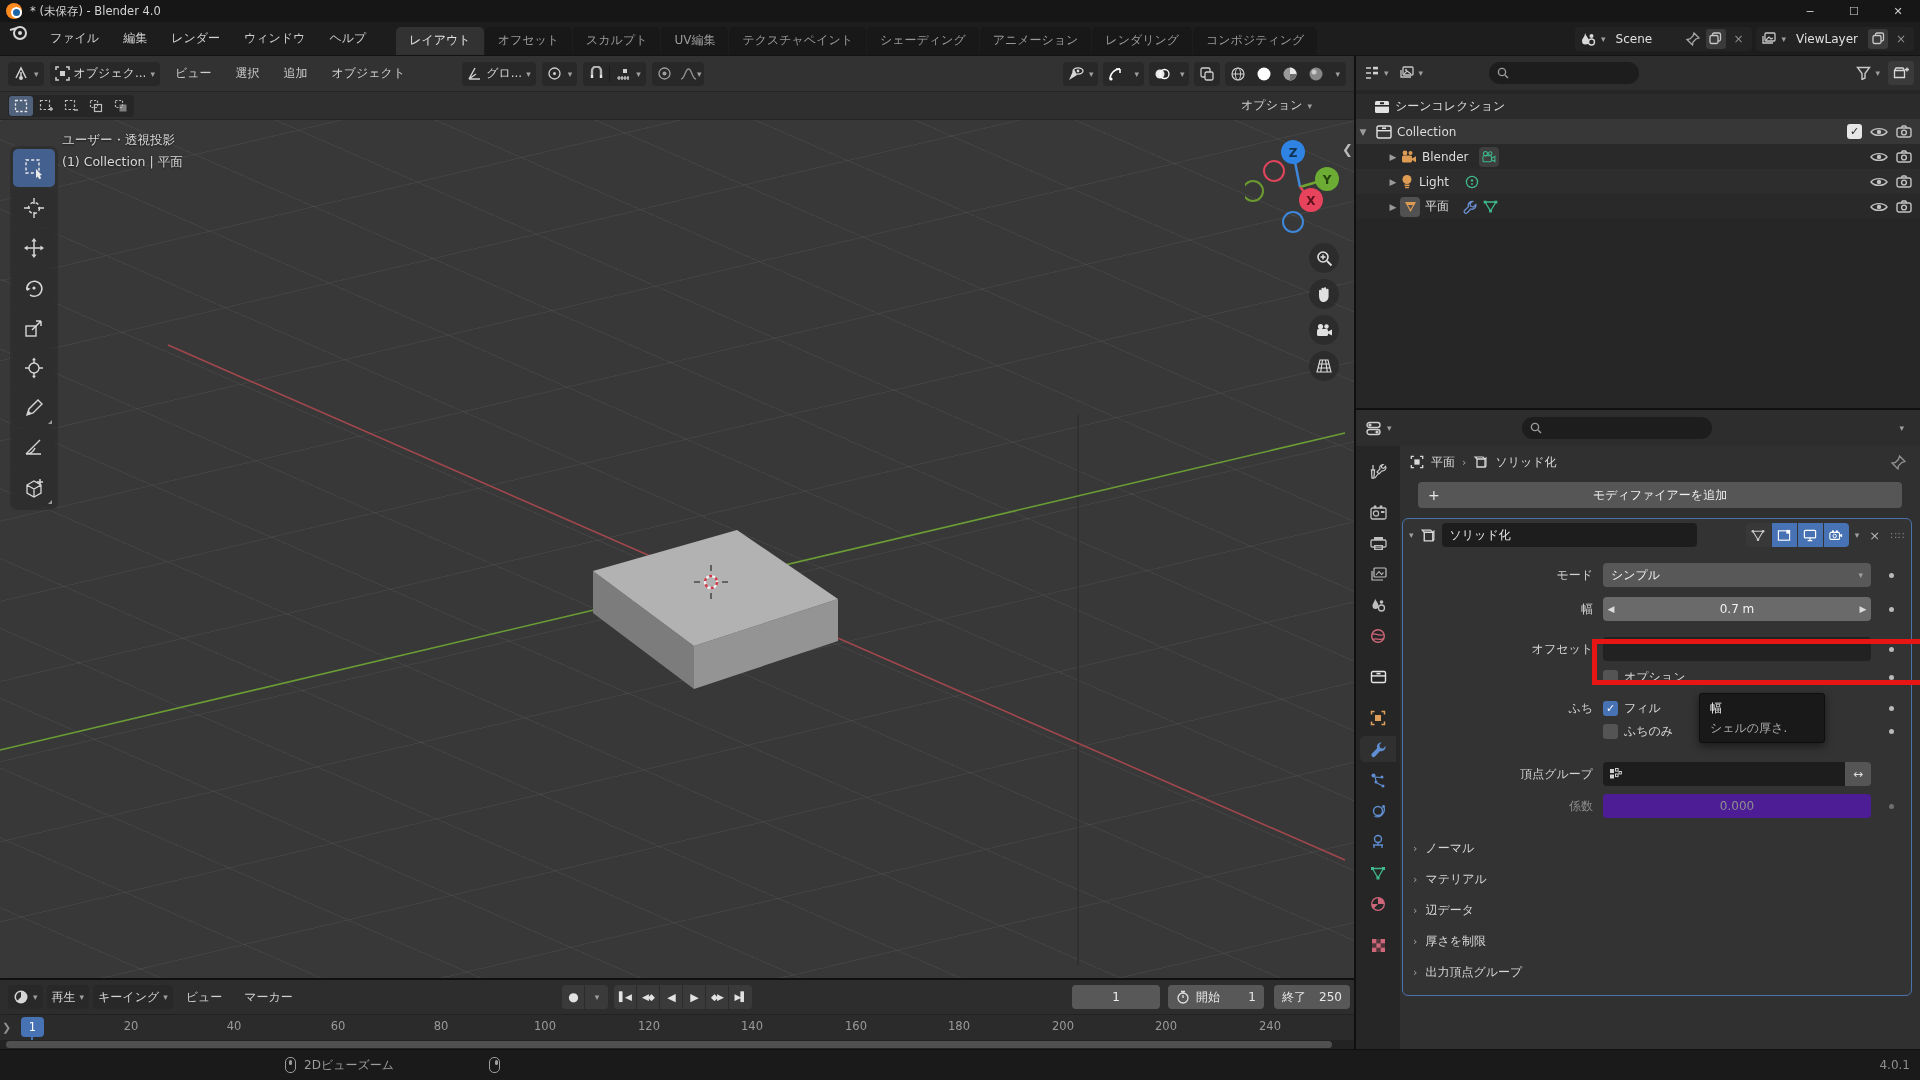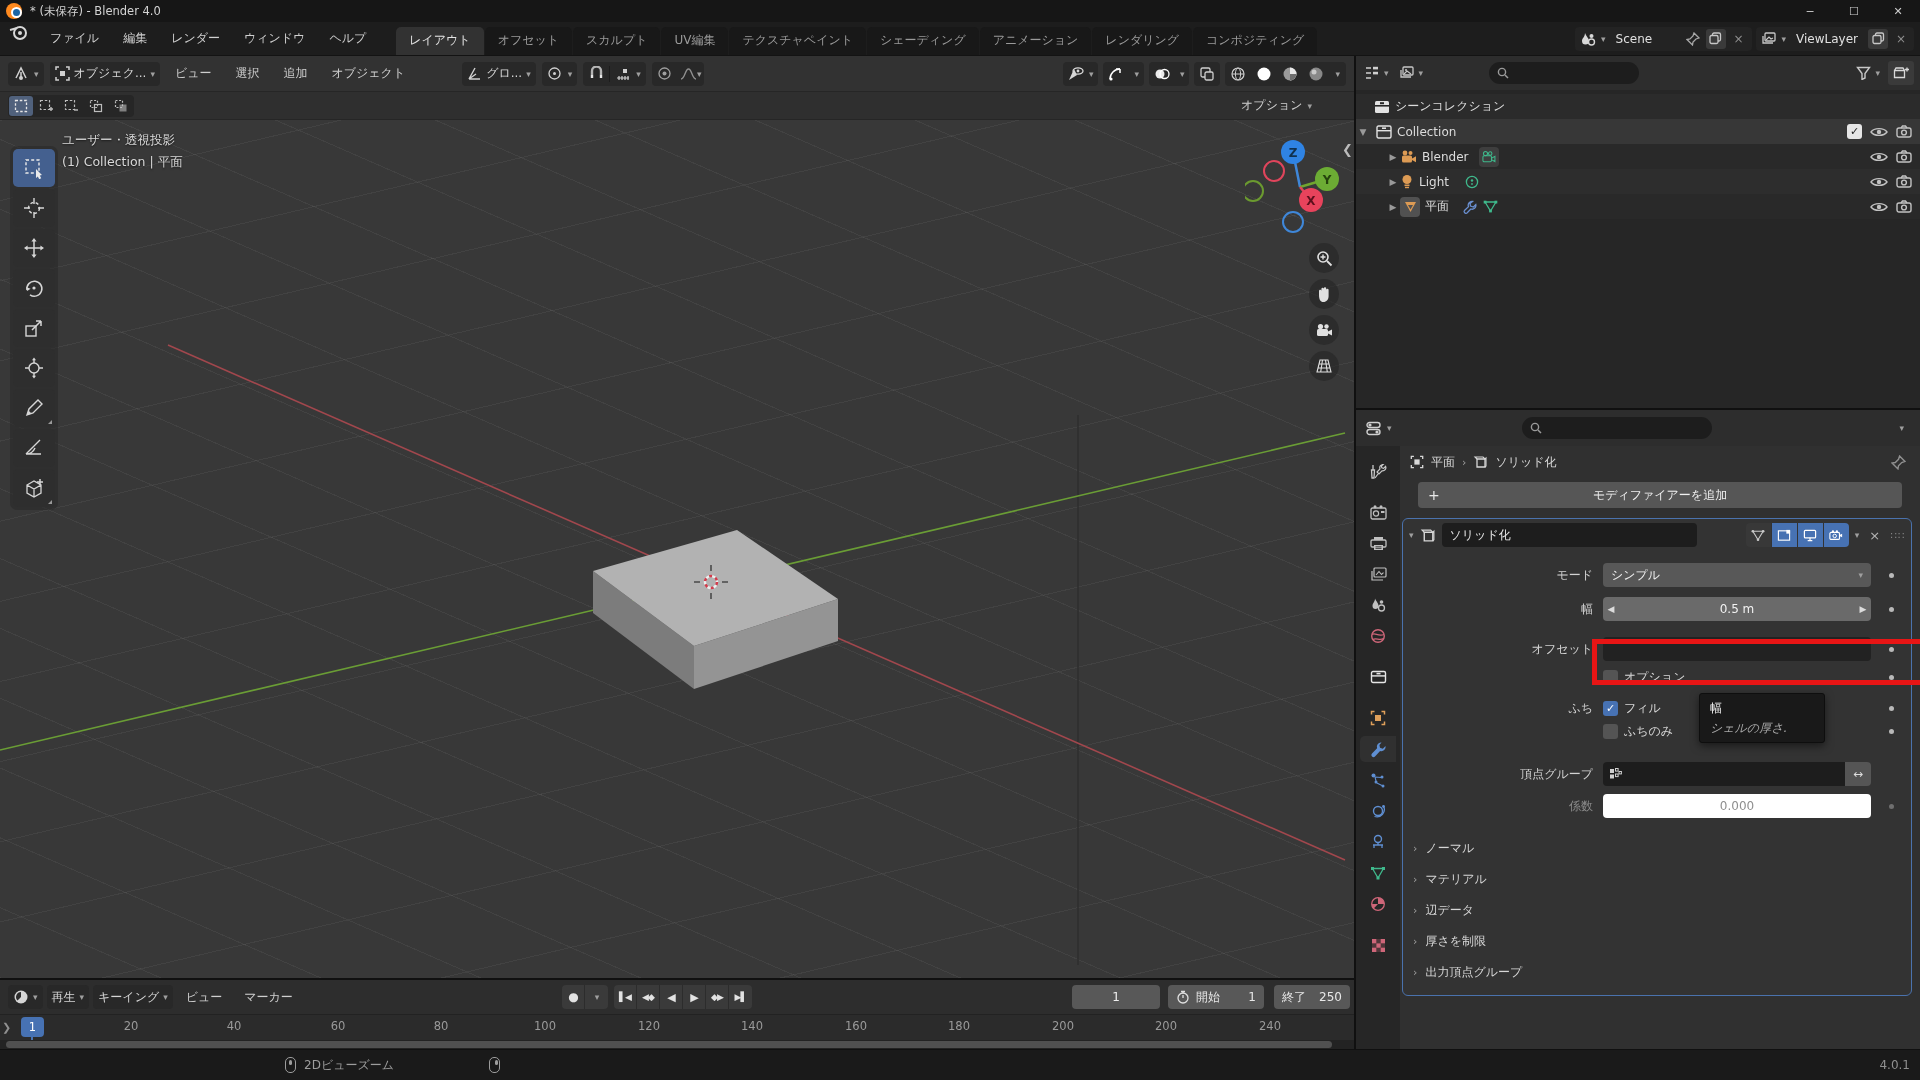--- a/index.html
+++ b/index.html
@@ -129,34 +129,34 @@
   .prow .plabel { width:200px; text-align:right; padding-right:10px; color:#d2d2d2; flex:0 0 auto; }
   .prow .pwidget { width:268px; flex:0 0 auto; display:flex; align-items:center; gap:6px; }
   .prow .pdot { flex:1; display:flex; justify-content:center; }
   .dot { width:5px; height:5px; border-radius:50%; background:#b9b9b9; }
   .dot.dim { background:#6f6f6f; }
   .dropdown { height:24px; background:#585858; border-radius:4px; flex:1; display:flex; align-items:center; padding:0 8px; color:#f0f0f0; }
   .dropdown .chev { margin-left:auto; }
   .sliderf { height:24px; border-radius:4px; flex:1; display:flex; align-items:center; justify-content:center; position:relative; color:#f2f2f2; }
   .sliderf.hover { background:#6a6a6a; }
   .sliderf.darkf { background:#222222; }
-  .sliderf.disabled { background:#ffffff; color:#8f8f8f; }
+  .sliderf.disabled { background:#4c1d95; color:#8f8f8f; }
   .sliderf .arr { position:absolute; top:0; height:24px; width:16px; display:flex; align-items:center; justify-content:center; font-size:9px; color:#dcdcdc; }
   .sliderf .arr.l { left:0; } .sliderf .arr.r { right:0; }
   .cbrow { display:flex; align-items:center; gap:7px; }
   .cbrow .cblabel { color:#d8d8d8; }
   .vg-input { height:24px; background:#1d1d1d; border-radius:4px 0 0 4px; flex:1; display:flex; align-items:center; padding:0 6px; gap:6px; }
   .vg-swap { width:26px; height:24px; background:#555555; border-radius:0 4px 4px 0; display:flex; align-items:center; justify-content:center; color:#ddd; }
   .section { display:flex; align-items:center; gap:8px; height:29px; margin-top:2px; padding-left:10px; color:#d6d6d6; }
   .section .schev { color:#9f9f9f; font-size:11px; }
 
   .redbox { position:absolute; left:192px; top:193px; width:366px; height:46px; border:5px solid #e81515; z-index:40; pointer-events:none; }
   .tooltip { position:absolute; left:299px; top:247px; width:126px; height:50px; background:#191919; border:1px solid #0e0e0e; border-radius:3px; z-index:50; padding:6px 10px; box-shadow:0 3px 8px rgba(0,0,0,.5); }
   .tooltip .tt-title { color:#efefef; }
-  .tooltip .tt-body { color:#a8a8a8; margin-top:3px;font-style:italic; }
+  .tooltip .tt-body { color:#a8a8a8; margin-top:3px; }
 
   
   .statusbar { height:31px; background:#1a1a1a; border-top:1px solid #101010; display:flex; align-items:center; padding:0 10px; color:#9d9d9d; flex:0 0 auto; }
   .sb-left { display:flex; align-items:center; gap:8px; margin-left:275px; }
   .sb-rmb { margin-left:95px; }
   .sb-version { margin-left:auto; color:#8f8f8f; }
 
   .mouse-ic { width:11px; height:16px; border:1.5px solid #9d9d9d; border-radius:5px; position:relative; }
   .mouse-ic::after { content:""; position:absolute; left:3px; top:2px; width:3px; height:5px; background:#9d9d9d; border-radius:2px; }
   .mouse-ic.right::after { left:auto; right:1px; }
@@ -1037,21 +1037,21 @@
                 <span class="pdot">
                     <span class="dot"></span>
                   </span>
               </div>
 
               <div class="prow" style="margin-top:10px">
                 <span class="plabel">幅</span>
                 <span class="pwidget">
                   <span class="sliderf hover">
                     <span class="arr l">◀</span>
-                    <span>0.5 m</span>
+                    <span>0.7 m</span>
                     <span class="arr r">▶</span>
                   </span>
                 </span>
                 <span class="pdot">
                     <span class="dot"></span>
                   </span>
               </div>
 
               <div class="prow" style="margin-top:16px">
                 <span class="plabel">オフセット</span>

